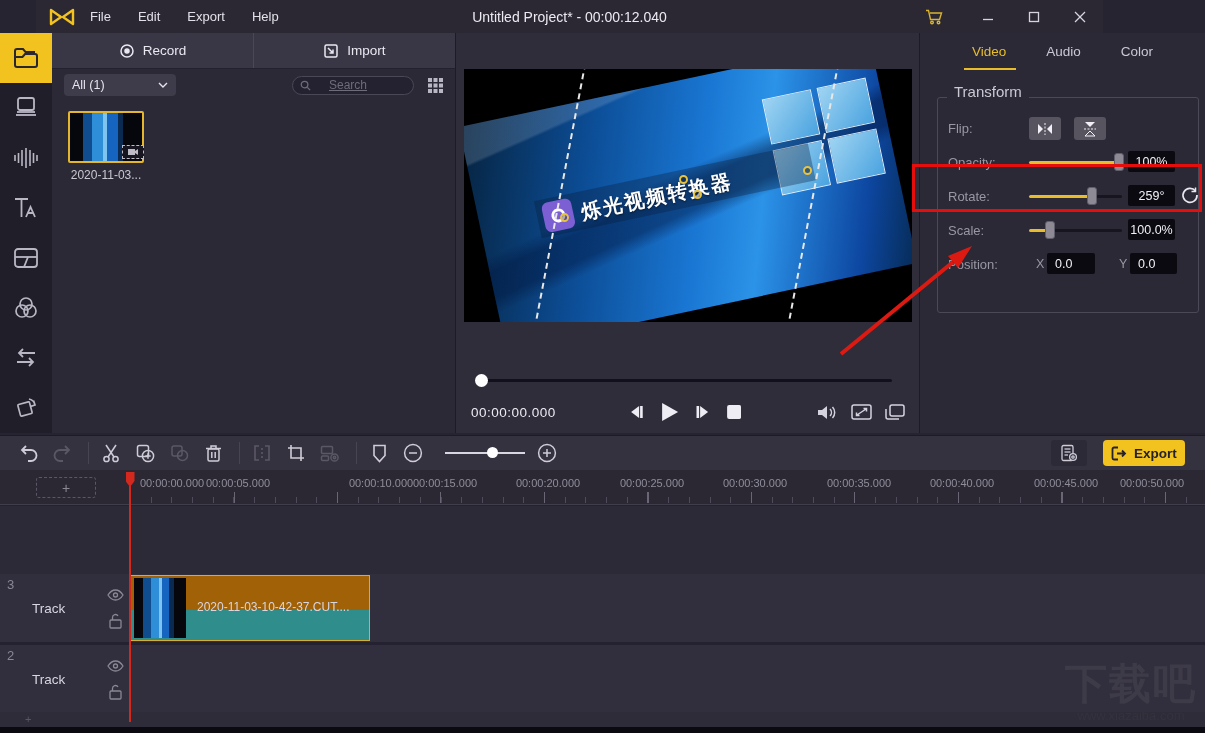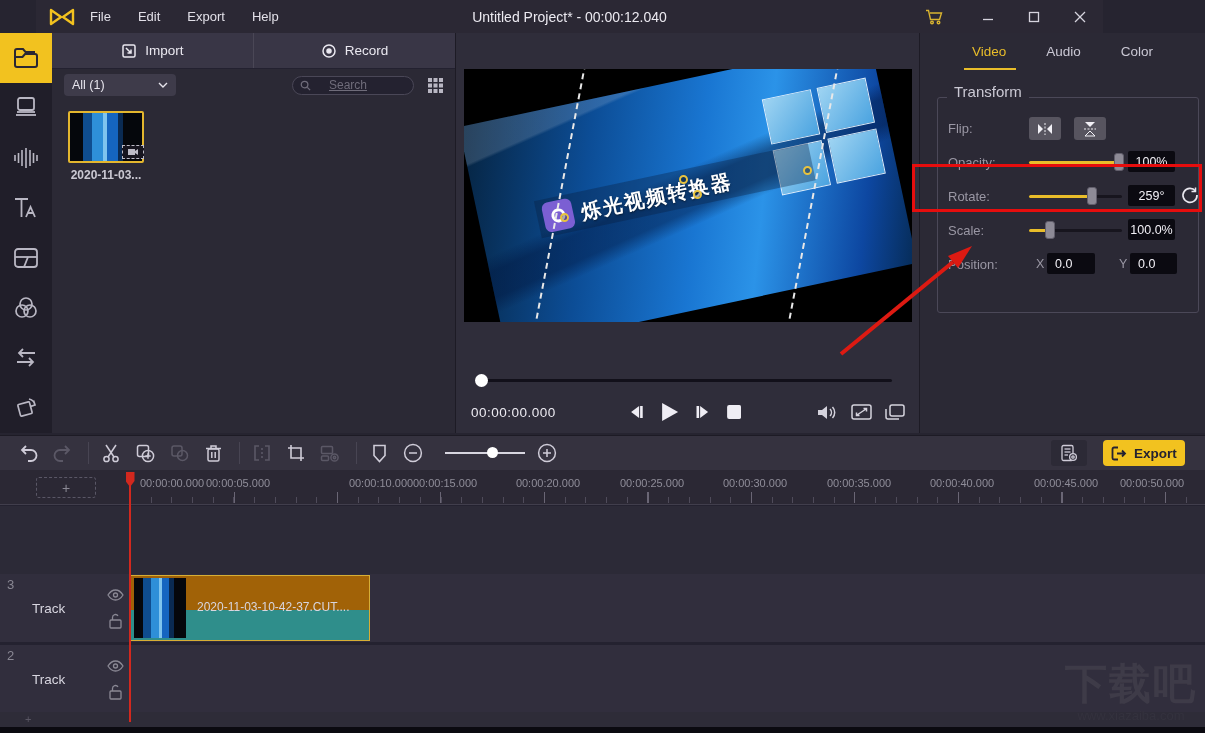--- a/index.html
+++ b/index.html
@@ -24,21 +24,21 @@
 
   
   #media-panel { position:absolute; left:52px; top:33px; width:403px; height:400px; background:#2b2935; }
   .media-tabs { height:36px; background:#393646; display:flex; border-bottom:1px solid #232130; }
   .media-tab { flex:1; display:flex; align-items:center; justify-content:center; gap:8px; font-size:13.5px; color:#eae8f0; }
   .media-tab:first-child { border-right:1px solid #4a4756; }
   .filter-row { height:32px; display:flex; align-items:center; padding:0 12px; gap:8px; }
   .dropdown { width:112px; height:22px; background:#3e3b4a; border-radius:4px; display:flex; align-items:center; justify-content:space-between; padding:0 8px; font-size:12.5px; color:#e6e4ec; }
   .searchbox { margin-left:auto; width:122px; height:19px; border:1px solid #4a4757; background:#242230; border-radius:10px; display:flex; align-items:center; padding:0 7px; gap:18px; color:#6f6c7a; font-size:12px;text-decoration:underline; }
   .gridbtn { color:#b9b7c3; margin-left:6px; }
-  .media-item { position:absolute; left:16px; top:78px; width:76px;font-weight:bold; }
+  .media-item { position:absolute; left:16px; top:78px; width:76px; }
   .thumb { width:76px; height:52px; border:2px solid #e3b62e; border-radius:2px; background:
       linear-gradient(90deg,#05070c 0 18%, #0f4d8f 18% 30%, #2e8fd8 30% 46%, #7fc4ee 46% 52%, #1565c0 52% 66%, #0a2a52 66% 74%, #05070c 74% 100%); position:relative; }
   .film-badge { position:absolute; right:-2px; bottom:2px; width:22px; height:14px; background:#17151f; border:1px dashed #bdbbc6; display:flex; align-items:center; justify-content:center; }
   .film-badge svg { width:10px; height:8px; }
   .media-label { margin-top:5px; font-size:12px; color:#cac8d2; text-align:center; white-space:nowrap; }
 
   
   #preview-panel { position:absolute; left:455px; top:33px; width:465px; height:400px; background:#2f2d3a; border-left:1px solid #1d1b25; border-right:1px solid #1d1b25; }
   #stage { position:absolute; left:8px; top:36px; width:448px; height:253px; background:#000; overflow:hidden; }
   #video-rect { position:absolute; left:14px; top:12px; width:420px; height:228px; transform:rotate(-12deg);
@@ -225,31 +225,31 @@
       <rect x="6" y="7" width="12" height="12" rx="1" transform="rotate(-15 12 13)"></rect>
       <path d="M16 3 a9 7 0 0 1 6 6 M20.5 4.5 L22 9 l-4.3 1.4"></path>
     </svg>
   </div>
 </div>
 
 <div id="media-panel">
   <div class="media-tabs">
     <div class="media-tab">
       <svg width="16" height="16" viewBox="0 0 16 16" fill="none" stroke="currentColor" stroke-width="1.5">
+        <circle cx="8" cy="8" r="6"></circle>
+          <circle cx="8" cy="8" r="2" fill="currentColor"></circle>
+      </svg>
+      <span>Record</span>
+    </div>
+    <div class="media-tab">
+      <svg width="16" height="16" viewBox="0 0 16 16" fill="none" stroke="currentColor" stroke-width="1.5">
         <rect x="2" y="2" width="12" height="12" rx="1.5"></rect>
           <path d="M5 5 l5 5 M10 6.5 V10 H6.5"></path>
       </svg>
       <span>Import</span>
-    </div>
-    <div class="media-tab">
-      <svg width="16" height="16" viewBox="0 0 16 16" fill="none" stroke="currentColor" stroke-width="1.5">
-        <circle cx="8" cy="8" r="6"></circle>
-          <circle cx="8" cy="8" r="2" fill="currentColor"></circle>
-      </svg>
-      <span>Record</span>
     </div>
   </div>
   <div class="filter-row">
     <div class="dropdown">
       <span>All (1)</span>
       <svg width="10" height="6" viewBox="0 0 10 6" fill="none" stroke="currentColor" stroke-width="1.4">
           <path d="M1 1 l4 4 l4-4"></path>
         </svg>
     </div>
     <div class="searchbox">

